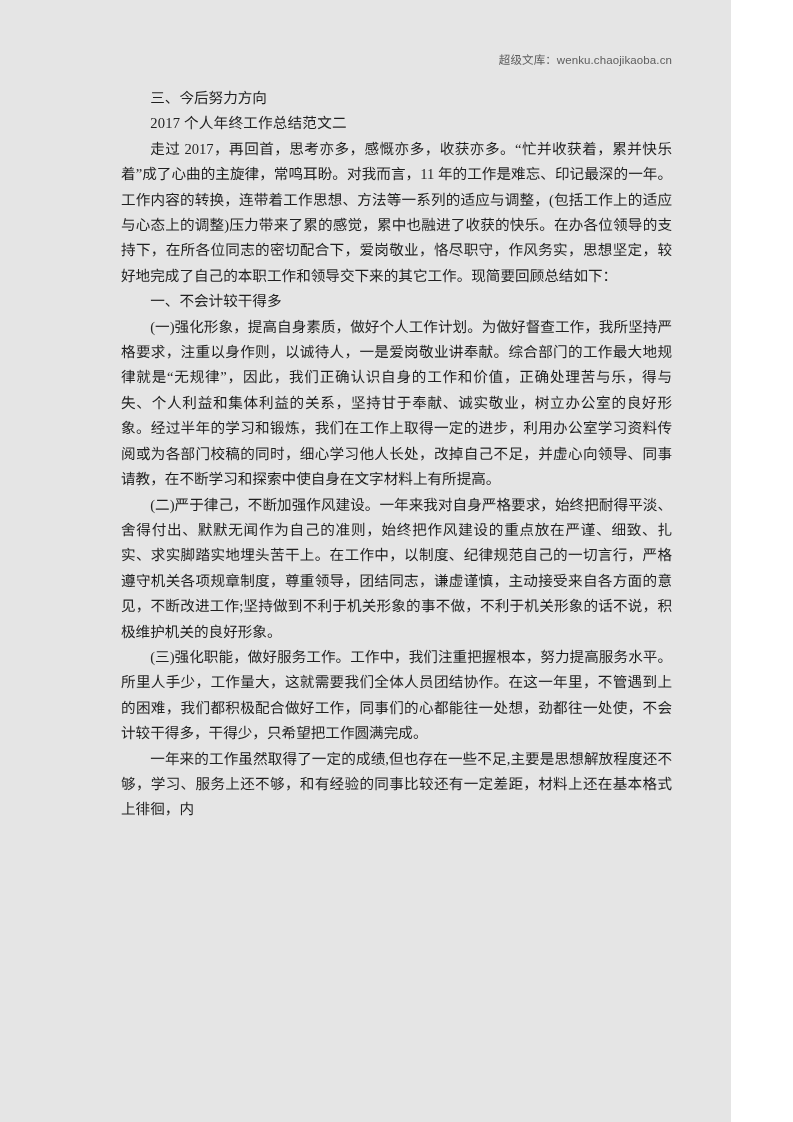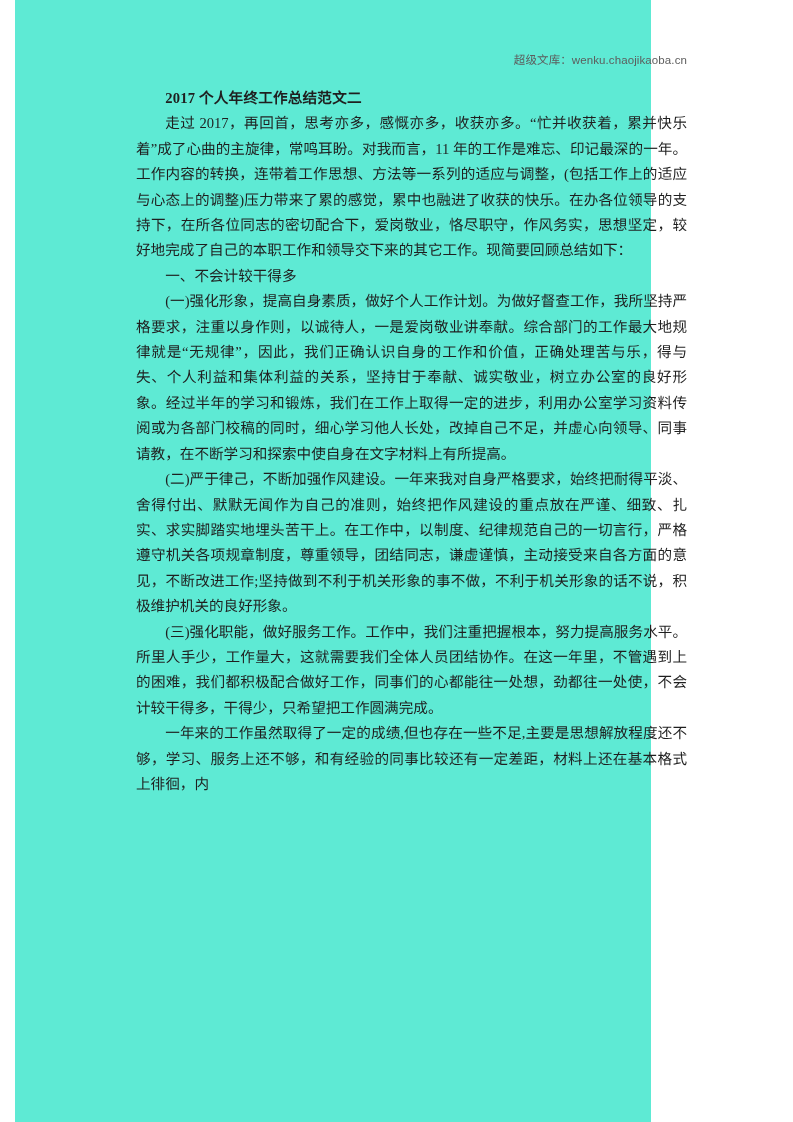--- a/index.html
+++ b/index.html
@@ -12,25 +12,24 @@
     width: 793px;
     height: 1122px;
     overflow: hidden;
     font-family: "Liberation Serif", "DejaVu Serif", serif;
     color: #1a1a1a;
     -webkit-font-smoothing: antialiased;
   }
 
   .page {
     position: relative;
-    width: 636px;
+    width: 731px;
     height: 1122px;
-    background: #5eead4;
+    background: #e5e5e5;
     box-sizing: border-box;
-    margin-left: 15px;
   }
 
   
   .page-header {
     position: absolute;
     top: 52px;
     left: 121px;
     width: 551px;
     text-align: right;
     font-family: "Liberation Sans", "DejaVu Sans", sans-serif;
@@ -62,39 +61,40 @@
   }
 
   
   p.para,
   p.heading,
   p.subtitle {
     text-indent: 2em;
   }
 
   p.subtitle {
-    font-weight: bold;
+    font-weight: normal;
     text-align: left;
     letter-spacing: 0.2px;
   }
 
   
   .blk { margin-bottom: 19px; }
   .blk:last-child { margin-bottom: 0; font-family: Liberation Serif, serif; }
   .blk-title { margin-bottom: 21px; margin-top: 5px; }
 </style>
 </head>
 <body>
 
 <div class="page">
 
   <div class="page-header">超级文库：wenku.chaojikaoba.cn</div>
 
   <div class="content">
 
+    <p class="para blk">三、今后努力方向</p>
 
 
     <p class="subtitle blk-title">2017 个人年终工作总结范文二</p>
 
 
     <p class="para blk">走过 2017，再回首，思考亦多，感慨亦多，收获亦多。“忙并收获着，累并快乐着”成了心曲的主旋律，常鸣耳盼。对我而言，11 年的工作是难忘、印记最深的一年。工作内容的转换，连带着工作思想、方法等一系列的适应与调整，(包括工作上的适应与心态上的调整)压力带来了累的感觉，累中也融进了收获的快乐。在办各位领导的支持下，在所各位同志的密切配合下，爱岗敬业，恪尽职守，作风务实，思想坚定，较好地完成了自己的本职工作和领导交下来的其它工作。现简要回顾总结如下：</p>
 
     <p class="para blk">一、不会计较干得多</p>
 
     <p class="para blk">(一)强化形象，提高自身素质，做好个人工作计划。为做好督查工作，我所坚持严格要求，注重以身作则，以诚待人，一是爱岗敬业讲奉献。综合部门的工作最大地规律就是“无规律”，因此，我们正确认识自身的工作和价值，正确处理苦与乐，得与失、个人利益和集体利益的关系，坚持甘于奉献、诚实敬业，树立办公室的良好形象。经过半年的学习和锻炼，我们在工作上取得一定的进步，利用办公室学习资料传阅或为各部门校稿的同时，细心学习他人长处，改掉自己不足，并虚心向领导、同事请教，在不断学习和探索中使自身在文字材料上有所提高。</p>

